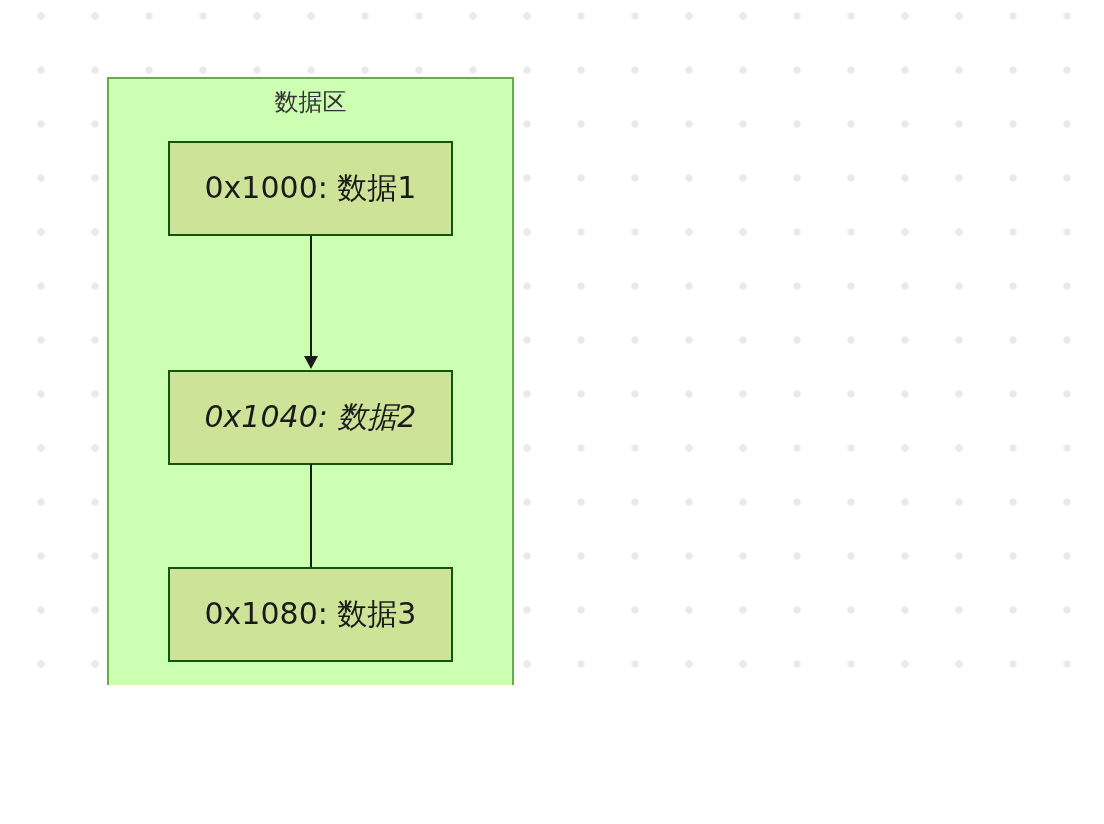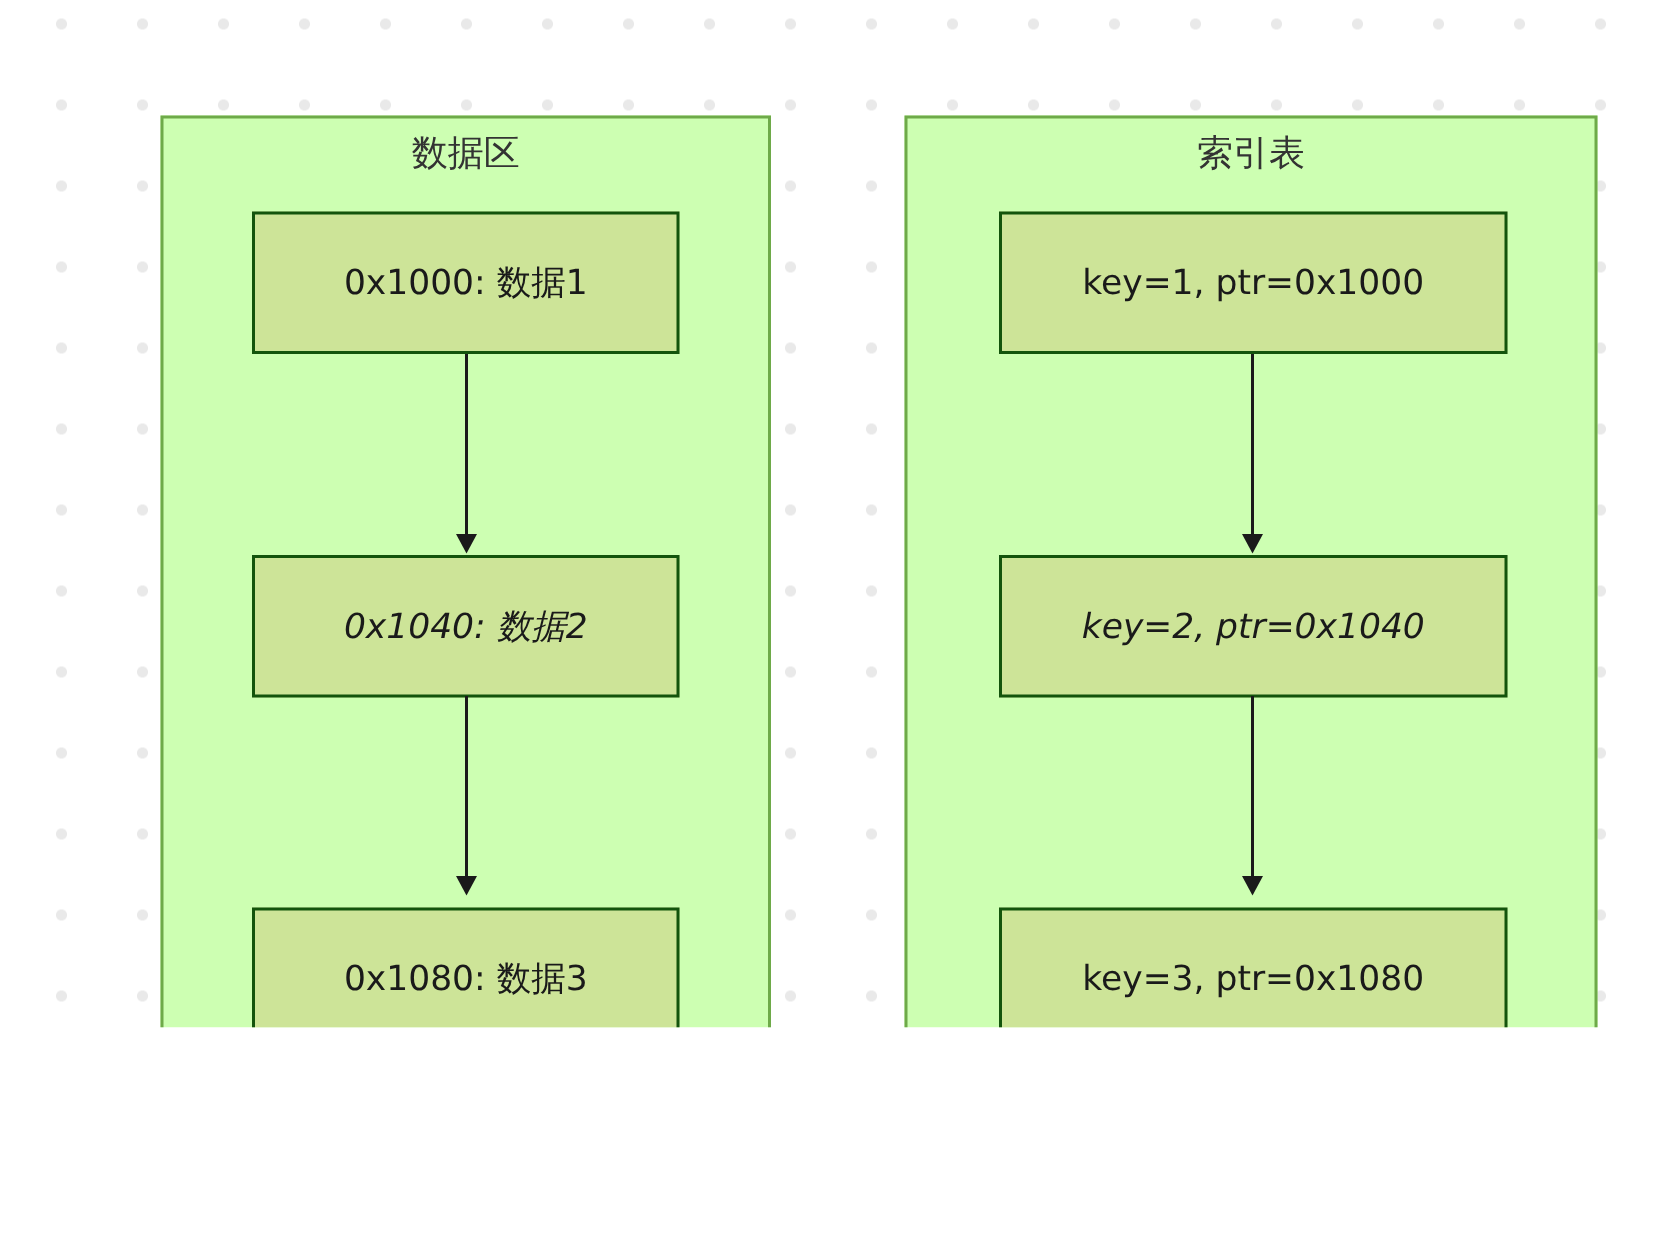--- a/index.html
+++ b/index.html
@@ -41,29 +41,29 @@
   }
   .node {
     position: absolute;
     height: 95px;
     box-sizing: border-box;
     background: var(--node-fill, #cde498);
     border: 2px solid var(--node-border, #13540c);
     display: flex;
     align-items: center;
     justify-content: center;
-    font-size: 23px;
+    font-size: 30px;
     color: var(--node-text, #1a1a1a);
     white-space: nowrap;
   }
   .cluster-left  .node { left: 59px; width: 285px; }
   .cluster-right .node { left: 61px; width: 339px; }
   .node.row-1 { top: 62px; }
   .node.row-2 { top: 291px; font-style: italic; }
-  .node.row-3 { top: 526px; }
+  .node.row-3 { top: 488px; }
   .arrow {
     position: absolute;
     width: 20px;
     height: 134px;
   }
   .cluster-left  .arrow { left: 192px; }
   .cluster-right .arrow { left: 220px; }
   .arrow.gap-1 { top: 157px; }
   .arrow.gap-2 { top: 385px; }
   .arrow line    { stroke: var(--edge, #1a1a1a); stroke-width: 2px; }
@@ -87,33 +87,14 @@
     <div class="node row-2">0x1040: 数据2</div>
 
     <svg class="arrow gap-2" viewBox="0 0 20 134">
       <line x1="10" y1="0" x2="10" y2="121"></line>
       <polygon points="3,120 17,120 10,133"></polygon>
     </svg>
 
     <div class="node row-3">0x1080: 数据3</div>
   </section>
 
-  <section class="cluster cluster-right">
-    <h2 class="cluster-title">索引表</h2>
-
-    <div class="node row-1">key=1, ptr=0x1000</div>
-
-    <svg class="arrow gap-1" viewBox="0 0 20 134">
-      <line x1="10" y1="0" x2="10" y2="121"></line>
-      <polygon points="3,120 17,120 10,133"></polygon>
-    </svg>
-
-    <div class="node row-2">key=2, ptr=0x1040</div>
-
-    <svg class="arrow gap-2" viewBox="0 0 20 134">
-      <line x1="10" y1="0" x2="10" y2="121"></line>
-      <polygon points="3,120 17,120 10,133"></polygon>
-    </svg>
-
-    <div class="node row-3">key=3, ptr=0x1080</div>
-  </section>
 
 </div>
 
 </body></html>

